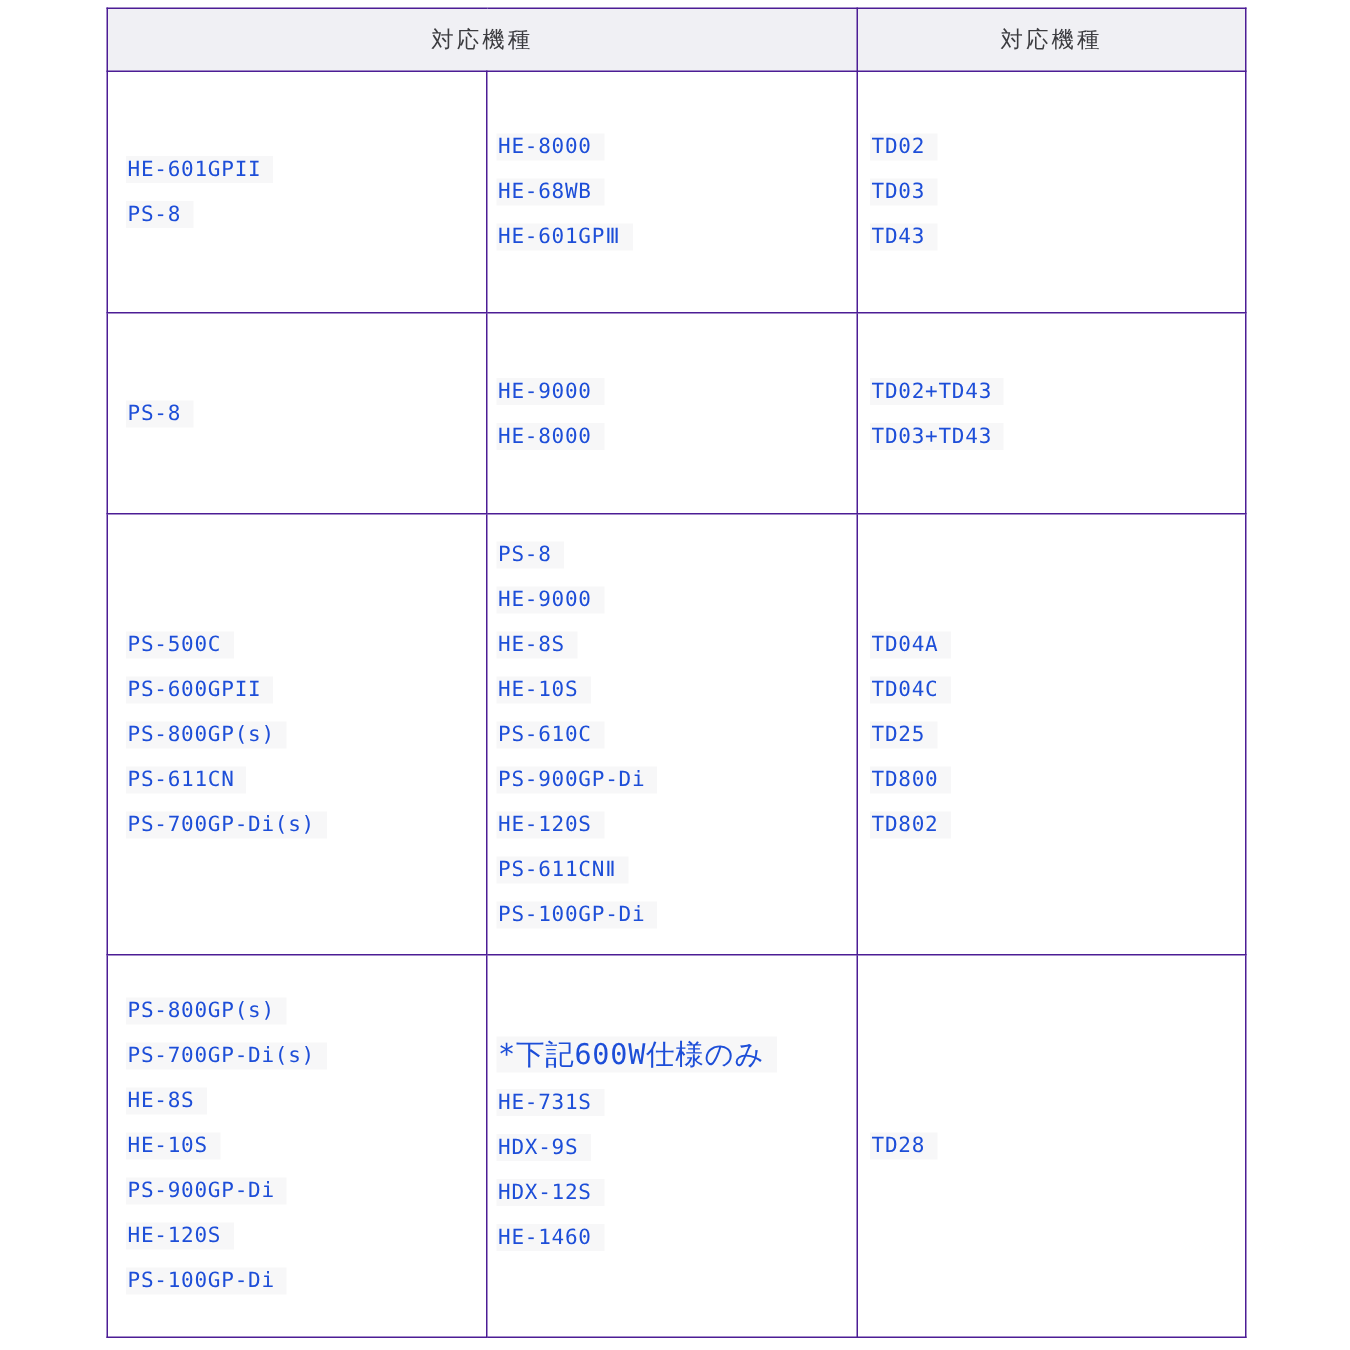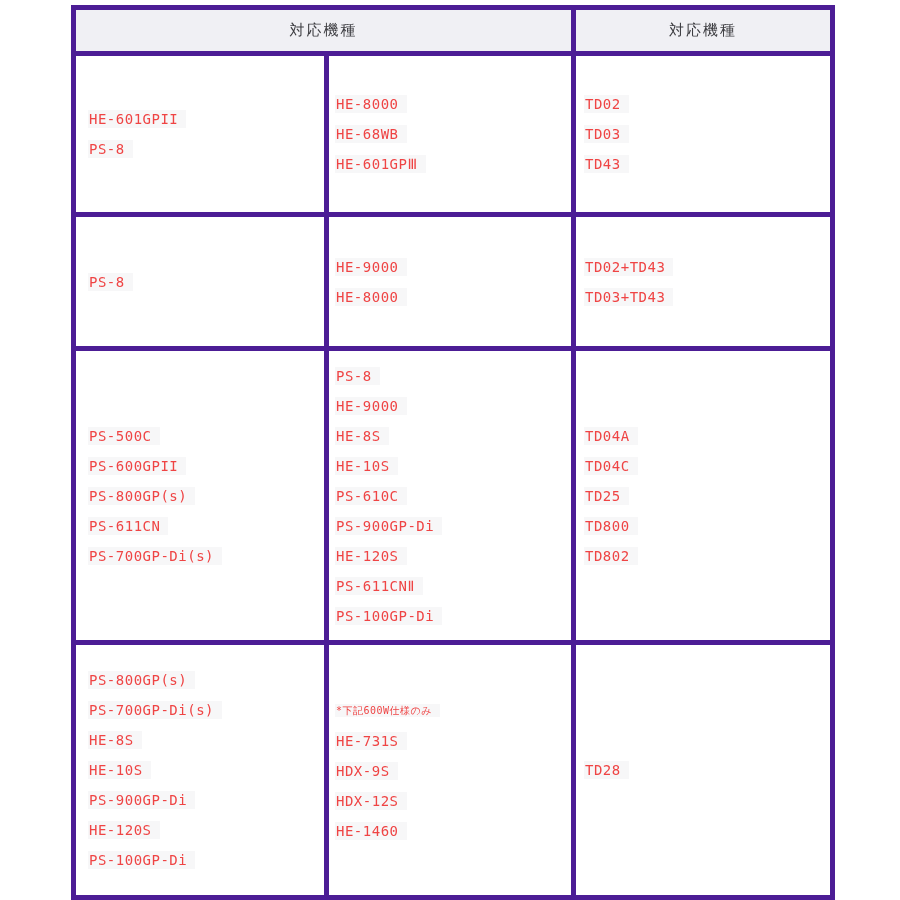--- a/index.html
+++ b/index.html
@@ -22,38 +22,38 @@
     left: 71px;
   }
   table.compat {
     border-collapse: collapse;
     table-layout: fixed;
     width: 759px;
     background: #ffffff;
   }
   table.compat th,
   table.compat td {
-    border: 5px solid #4c1d95;
+    border: 1px solid #4c1d95;
     vertical-align: middle;
     overflow: hidden;
   }
   table.compat th {
     background: #f0f0f4;
     height: 39px;
     font-family: "Liberation Sans", "DejaVu Sans", sans-serif;
     font-weight: normal;
     font-size: 15px;
     color: #3c3c40;
     letter-spacing: 2px;
     text-align: center;
   }
   table.compat td {
     font-family: "DejaVu Sans Mono", "Liberation Mono", monospace;
     font-size: 14px;
-    color: #ef4444;
+    color: #1d4ed8;
     letter-spacing: 0.5px;
     padding-top: 2px;
     padding-bottom: 2px;
   }
   td.c1 { padding-left: 12px; }
   td.c2 { padding-left: 6px;  }
   td.c3 { padding-left: 8px;  }
   tr.r1 { height: 161px; }
   tr.r2 { height: 134px; }
   tr.r3 { height: 294px; }
@@ -61,21 +61,21 @@
   .line {
     line-height: 30px;
     white-space: nowrap;
   }
   .line > span {
     background: rgba(140, 140, 150, 0.07);
     padding: 1px 8px 1px 1px;
   }
   .note .line > span,
   .line.note-line > span {
-    font-size: 10px;
+    font-size: 19px;
   }
 </style>
 </head>
 <body>
 
 <div class="page">
   <div class="table-wrap">
     <table class="compat">
       <colgroup>
         <col style="width:253px">

